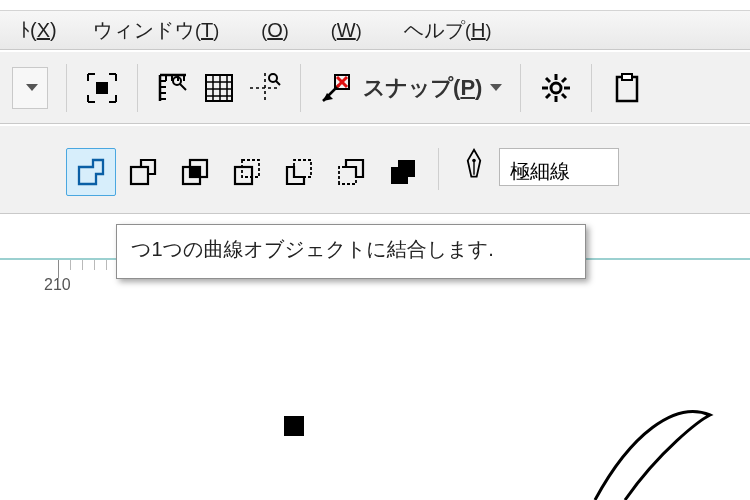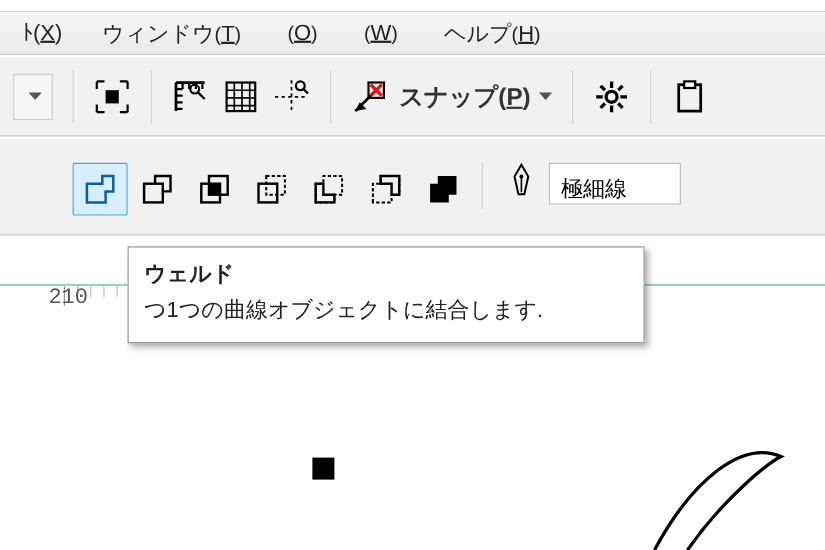--- a/index.html
+++ b/index.html
@@ -161,24 +161,23 @@
   }
   .ruler-long-tick {
     position: absolute;
     top: 38px;
     width: 1px;
     height: 18px;
     background: #8a8a8a;
   }
   .ruler-num {
     position: absolute;
-    top: 37px;
-    font-size: 20px;
+    top: 54px;
+    font-size: 16px;
     color: #555;
-    font-family: Liberation Mono, monospace;
   }
   .tooltip {
     position: absolute;
     left: 116px;
     top: 224px;
     width: 470px;
     background: #ffffff;
     border: 1px solid #8f8f8f;
     box-shadow: 3px 3px 6px rgba(0,0,0,0.35);
     padding: 10px 14px 14px 14px;
@@ -432,21 +431,20 @@
   <div class="ruler-line"></div>
   <div class="ruler-long-tick" style="left:58px;"></div>
   <div class="ruler-tick" style="left:70px;"></div>
   <div class="ruler-tick" style="left:82px;"></div>
   <div class="ruler-tick" style="left:94px;"></div>
   <div class="ruler-tick" style="left:106px;"></div>
   <div class="ruler-num" style="left:44px;">210</div>
 </div>
 
 <div class="tooltip">
-  <div class="tt-title">ウェルド</div>
   <div>つ1つの曲線オブジェクトに結合します.</div>
 </div>
 
 <div class="canvas-square"></div>
 <div class="canvas-stroke">
   <svg viewBox="0 0 140 95">
     <path d="M5 95 C 40 30, 85 -5, 120 10 C 110 15, 70 45, 35 95" fill="none" stroke="#000" stroke-width="3"></path>
   </svg>
 </div>
 

